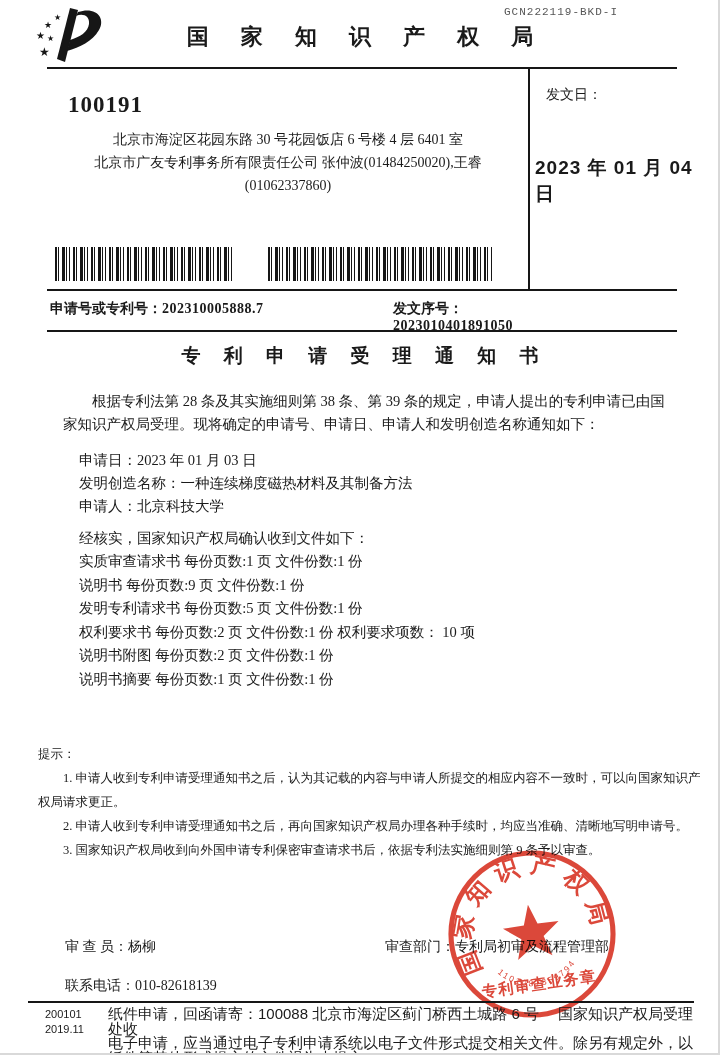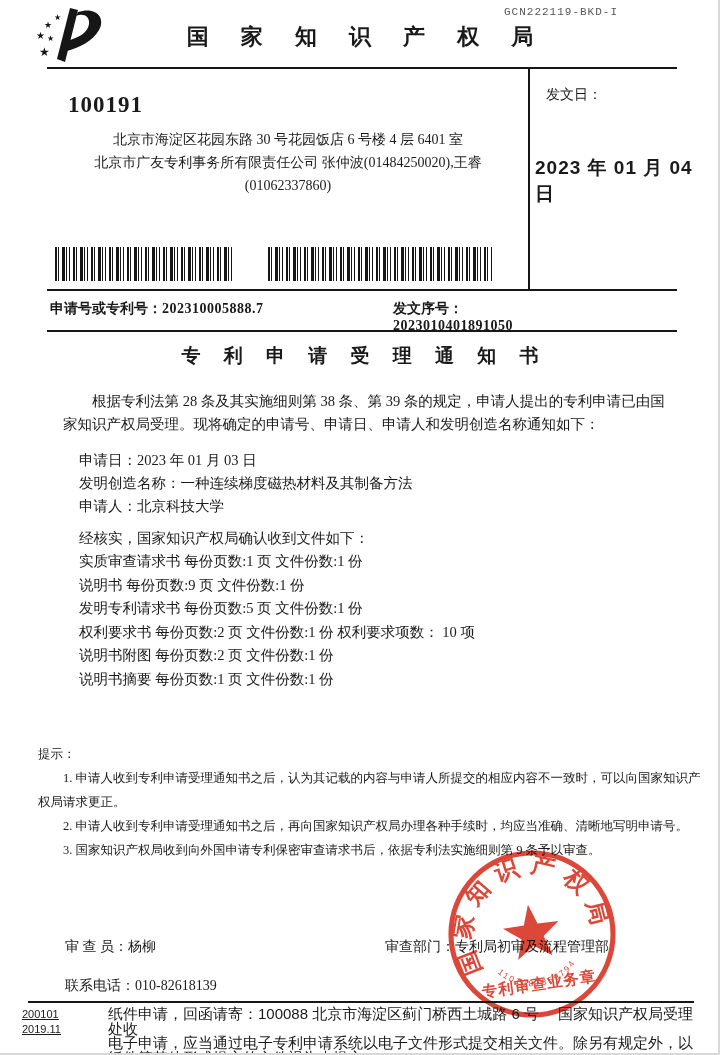--- a/index.html
+++ b/index.html
@@ -38,21 +38,21 @@
   .doc-line{line-height:23.5px;}
   .hints{top:742px;left:30px;width:664px;font-size:12.5px;line-height:24px;margin-left:8px;}
   .hints p{margin:0;text-indent:2em;}
   .hints .hints-label{text-indent:0;}
   .sig-row1{top:938px;left:0;width:720px;font-size:14px;}
   .sig-row1 .examiner{position:absolute;left:65px;}
   .sig-row1 .dept{position:absolute;left:385px;}
   .sig-row2{top:977px;left:65px;font-size:14px;text-align:center;}
   .stamp{left:447px;top:849px;width:170px;height:170px;mix-blend-mode:multiply;opacity:.93;}
   .footer-rule{top:1001px;left:28px;width:666px;height:2px;}
-  .footer-codes{left:22px;top:1007px;font-size:11px;line-height:14.5px;text-decoration:underline;}
+  .footer-codes{left:45px;top:1007px;font-size:11px;line-height:14.5px;}
   .footer-text{left:108px;top:1007px;width:590px;font-size:15px;line-height:14.5px;}
   .footer-text p{margin:0;}
 </style>
 </head>
 <body>
 
 <div class="abs doc-code">GCN222119-BKD-I</div>
 
 <div class="abs" style="left:28px;top:6px;width:84px;height:58px;">
   <svg width="84" height="58" viewBox="0 0 84 58" aria-hidden="true">

